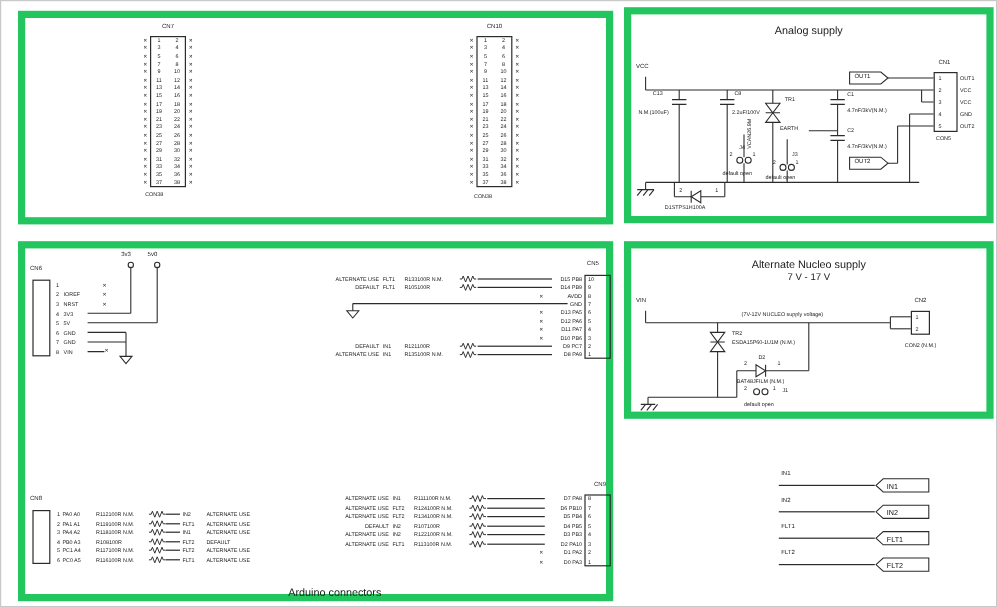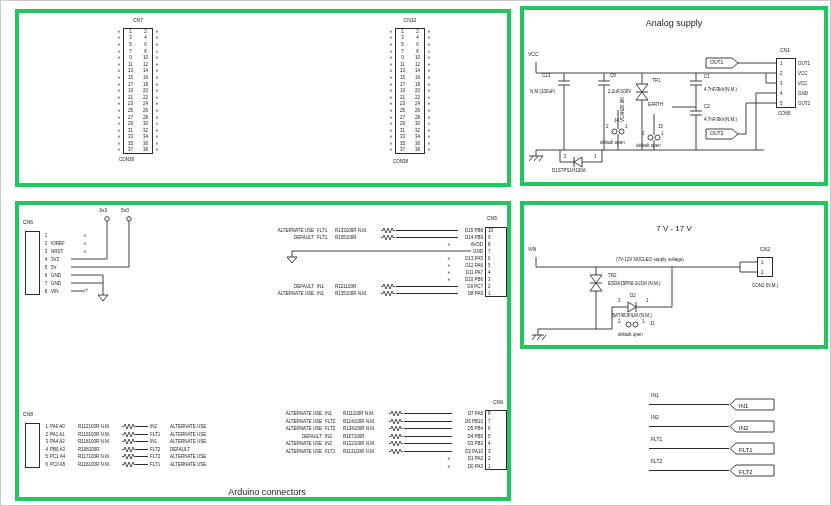--- a/index.html
+++ b/index.html
@@ -1,19 +1,19 @@
 <!DOCTYPE html>
 <html><head>
 <meta charset="utf-8">
 <style>
   *{margin:0;padding:0;box-sizing:border-box}
   html,body{background:#fff}
   #canvas{position:relative;width:831px;height:506px;background:#fff;border:1px solid #c9c9c9;
           font-family:"Liberation Sans",sans-serif;color:#1a1a1a;overflow:hidden}
-  .box{position:absolute;border:4px solid #22c55e;background:#fff}
+  .box{position:absolute;border:6px solid #22c55e;background:#fff}
   .abs{position:absolute}
   .ctr{text-align:center}
   .t4{font-size:4px;line-height:1.1}
   .t45{font-size:4.5px;line-height:1.15;white-space:nowrap}
   .t5{font-size:5px;line-height:1.15;white-space:nowrap}
   .t8{font-size:8px;line-height:1.2}
   .t9{font-size:9px;line-height:1.2}
   .body-box{position:absolute;border:1px solid #2b2b2b}
   .rows{position:absolute;display:flex;flex-direction:column}
   .mrow{display:flex;align-items:center;height:6.6px}
@@ -479,20 +479,21 @@
       <line x1="88" y1="102" x2="104" y2="102"></line>
         <polygon points="104,97 104,107 112,102"></polygon>
         <line x1="112" y1="97" x2="112" y2="107"></line>
       <line x1="112" y1="102" x2="148" y2="102"></line>
         <line x1="148" y1="62" x2="148" y2="102"></line>
         <line x1="88" y1="102" x2="88" y2="124"></line>
       <circle cx="104.5" cy="119.5" r="2.5"></circle>
         <circle cx="111.5" cy="119.5" r="2.5"></circle>
     </svg>
 
+    <div class="abs t9 ctr" style="left:0;top:8px;width:100%">Alternate Nucleo supply</div>
     <div class="abs t8 ctr" style="left:0;top:19px;width:100%">7 V - 17 V</div>
 
     <div class="abs t5" style="left:4px;top:42px">VIN</div>
     <div class="abs t45" style="left:92px;top:52px">(7V-12V NUCLEO supply voltage)</div>
     <div class="abs t45" style="left:84px;top:68px">TR2</div>
     <div class="abs t45" style="left:84px;top:76px">ESDA15P60-1U1M (N.M.)</div>
 
     <div class="abs t5" style="left:236px;top:42px">CN2</div>
     <div class="rows" style="left:234px;top:52px">
 
@@ -889,21 +890,21 @@
         </div>
 
         <div class="crow h75">
           <span class="ncm">✕</span>
           <span class="net32">D0 PA3</span>
           <span class="pin14">1</span>
         </div>
       </div>
     <div class="body-box" style="left:466px;top:205px;width:22px;height:60px"></div>
 
-    <div class="abs t9 ctr" style="left:4px;top:282px;width:100%">Arduino connectors</div>
+    <div class="abs t9 ctr" style="left:16px;top:282px;width:100%">Arduino connectors</div>
   </section>
 
   <div class="rows" style="left:648px;top:390px">
 
       <div class="flagrow">
         <span class="flbl">IN1</span>
         <div class="fw"></div>
         <svg class="fsvg" width="46" height="13" viewBox="0 0 46 13">
           <polygon points="1,6.5 7,1 45,1 45,12 7,12"></polygon>
           <text x="10" y="9.5">IN1</text>

